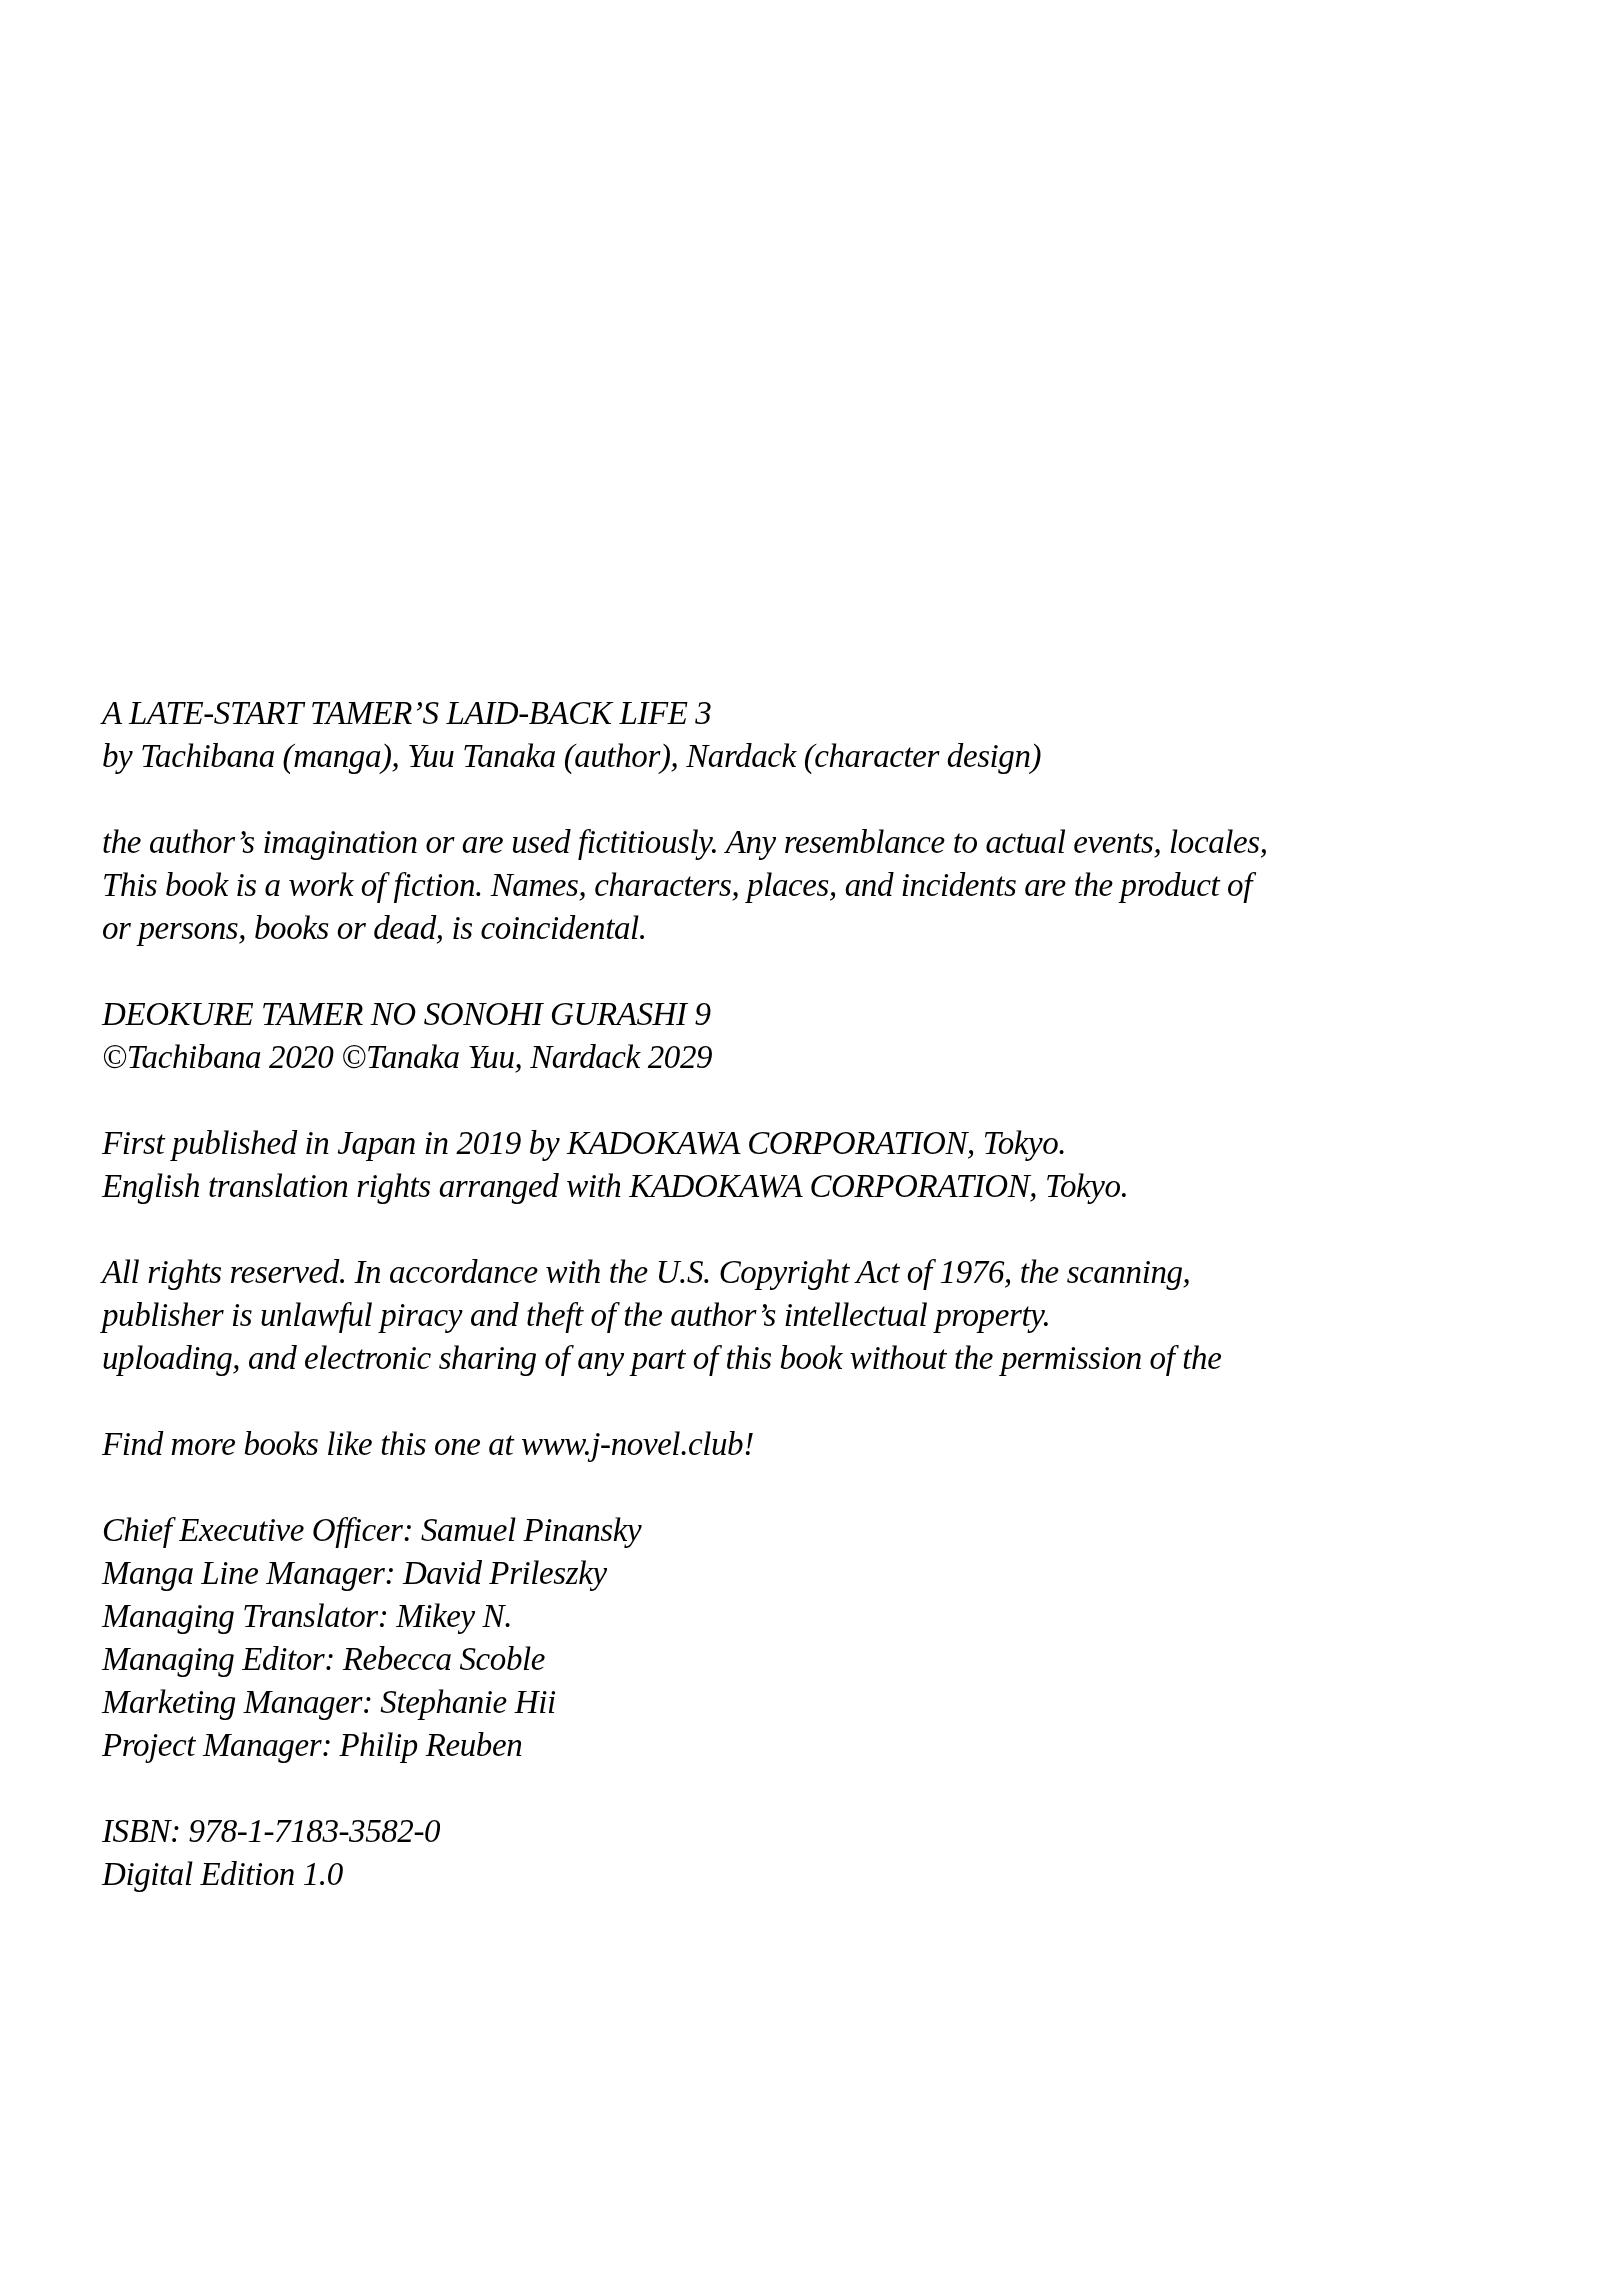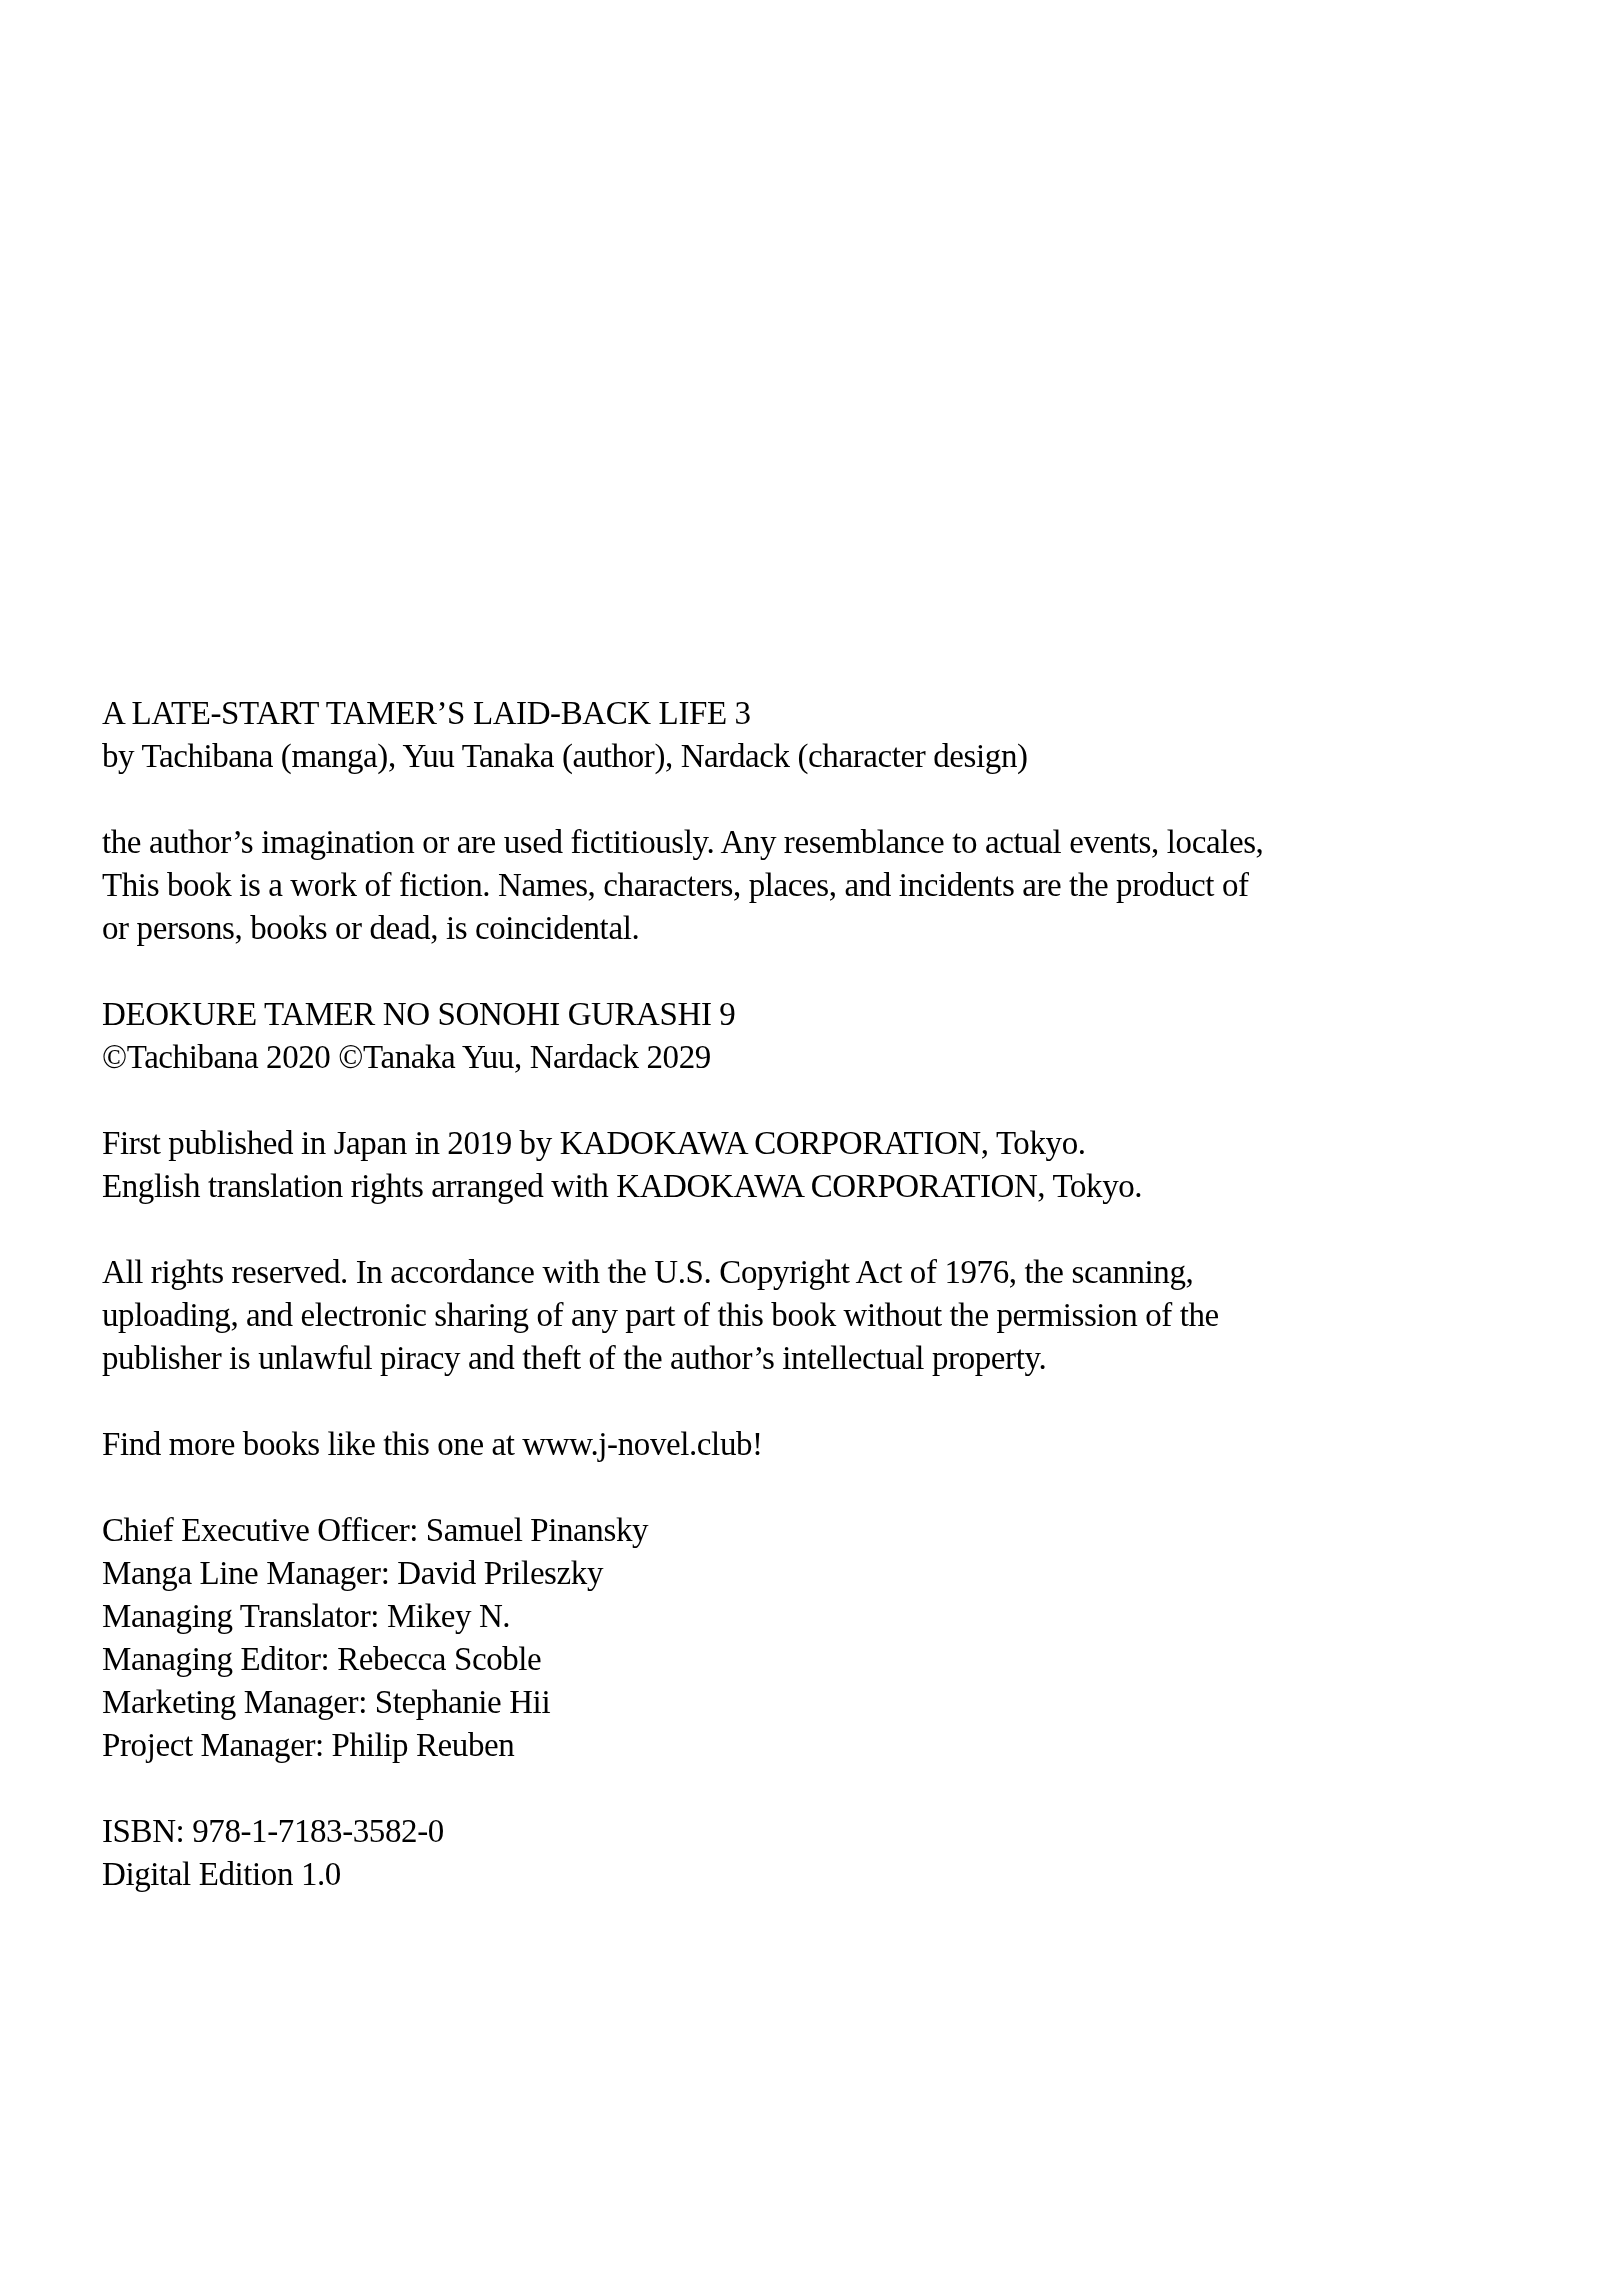--- a/index.html
+++ b/index.html
@@ -6,20 +6,21 @@
     margin: 0;
     padding: 0;
     background: #ffffff;
   }
   .page {
     position: relative;
     width: 1613px;
     height: 2293px;
     background: #ffffff;
     overflow: hidden;
+    font-style: italic;
   }
   .text-block {
     position: absolute;
     left: 102px;
     top: 692px;
     width: 1433px;
     font-family: "Liberation Serif", "DejaVu Serif", serif;
     font-size: 33px;
     line-height: 43px;
     letter-spacing: -0.4px;
@@ -58,22 +59,22 @@
       <div class="line">©Tachibana 2020 ©Tanaka Yuu, Nardack 2029</div>
     </div>
 
     <div class="para">
       <div class="line">First published in Japan in 2019 by KADOKAWA CORPORATION, Tokyo.</div>
       <div class="line">English translation rights arranged with KADOKAWA CORPORATION, Tokyo.</div>
     </div>
 
     <div class="para">
       <div class="line">All rights reserved. In accordance with the U.S. Copyright Act of 1976, the scanning,</div>
+      <div class="line">publisher is unlawful piracy and theft of the author’s intellectual property.</div>
       <div class="line">uploading, and electronic sharing of any part of this book without the permission of the</div>
-      <div class="line">publisher is unlawful piracy and theft of the author’s intellectual property.</div>
     </div>
 
     <div class="para">
       <div class="line">Find more books like this one at www.j-novel.club!</div>
     </div>
 
     <div class="para">
       <div class="line">Chief Executive Officer: Samuel Pinansky</div>
       <div class="line">Manga Line Manager: David Prileszky</div>
       <div class="line">Managing Translator: Mikey N.</div>

